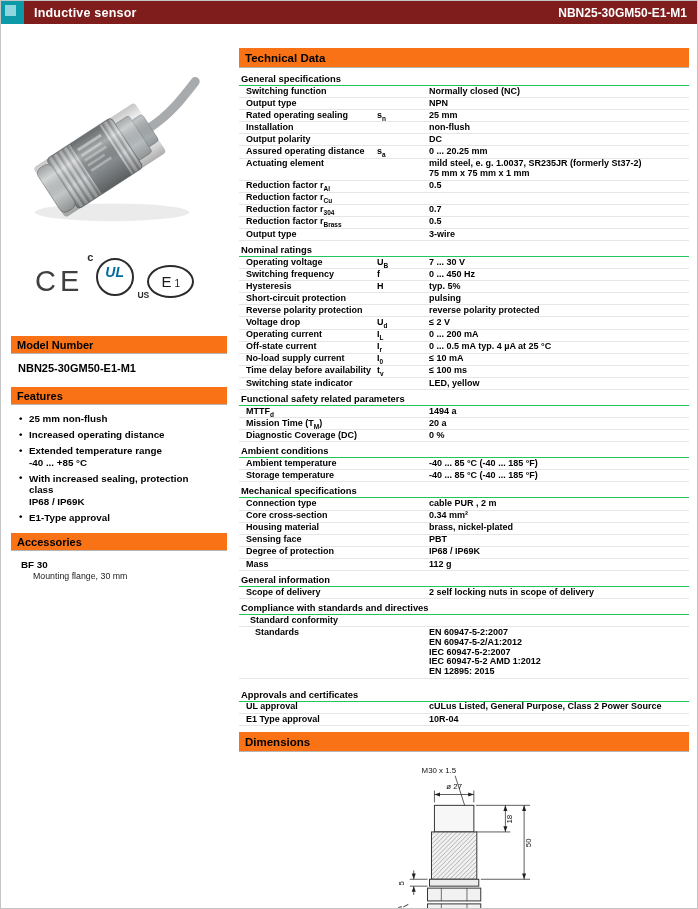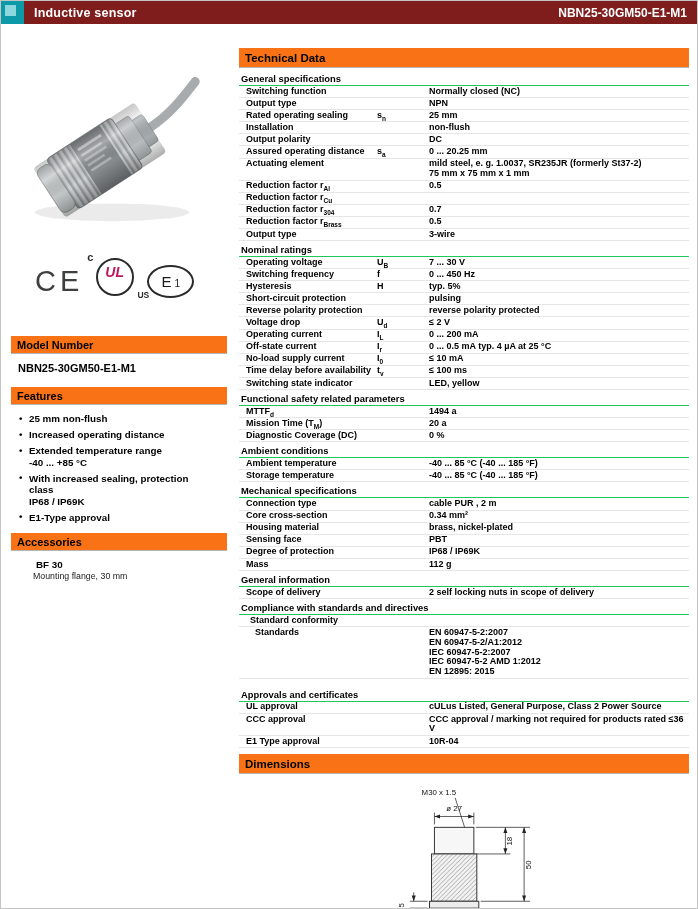--- a/index.html
+++ b/index.html
@@ -25,31 +25,31 @@
   .bar { background:#f97316; font-size:11px; font-weight:bold; padding:3px 6px 2px; border-bottom:1px solid #b5b5b5; }
   .bar.big { font-size:11.5px; padding:3.5px 6px; margin-bottom:4px; }
   .dims-bar { margin-top:6px; }
 
   
   .photo { margin:0 0 0 2px; }
   .marks { display:flex; align-items:flex-end; margin:16px 0 38px 24px; gap:11px; height:48px; }
   .ce-text { font-size:29px; letter-spacing:4px; color:#3d3f40; font-weight:500; }
   .ul-mark { position:relative; width:42px; height:42px; }
   .ul-circle { position:absolute; left:2px; top:2px; width:38px; height:38px; border:2.5px solid #2b2b2b; border-radius:50%; }
-  .ul-letters { position:absolute; left:11px; top:8px; font-size:14px; font-weight:bold; font-style:italic; color:#be185d; }
+  .ul-letters { position:absolute; left:11px; top:8px; font-size:14px; font-weight:bold; font-style:italic; color:#0369a1; }
   .ul-c { position:absolute; left:-7px; top:-5px; font-size:11px; font-weight:bold; color:#2b2b2b; }
   .ul-us { position:absolute; right:-13px; bottom:-2px; font-size:8.5px; font-weight:bold; color:#2b2b2b; }
   .e1-mark { width:47px; height:33px; border:2px solid #2b2b2b; border-radius:50%; display:flex; align-items:center; justify-content:center; gap:3px; color:#1d1d1d; }
   .e1-letter { font-size:15px; }
   .e1-digit { font-size:10px; margin-top:4px; }
   .model-number { font-size:11px; font-weight:bold; margin:8px 0 13px 7px; }
   .features-list { list-style:none; margin:8px 0 10px; }
   .features-list li { position:relative; font-size:9.8px; font-weight:bold; line-height:11.5px; margin:0 0 4.5px 7px; padding-left:11px; white-space:pre-line; }
   .features-list li::before { content:"\2022"; position:absolute; left:1px; top:-0.5px; }
-  .acc-name { font-size:9.8px; font-weight:bold; margin:8px 0 1px 25px; }
+  .acc-name { font-size:9.8px; font-weight:bold; margin:8px 0 1px 10px; }
   .acc-desc { font-size:8.8px; margin-left:22px; color:#1c1c1c; }
 
   
   .td-section { margin-bottom:2px; }
   .td-section.gap-before { margin-top:9px; }
   .td-section-title { font-size:9.4px; font-weight:bold; line-height:10px; border-bottom:1px solid #22c55e; padding:1.8px 2px 1.2px; }
   .td-row { display:grid; grid-template-columns:138px 52px 1fr; font-size:9px; line-height:9.9px; border-bottom:1px solid #e6e6e6;font-weight:bold; }
   .td-row > div { padding-top:0.6px; padding-bottom:0.6px; }
   .td-label { padding-left:7px; }
   .td-row.ind1 .td-label { padding-left:11px; }
@@ -360,25 +360,20 @@
             </div>
           </section>
           <section class="td-section gap-before">
             <div class="td-section-title">Approvals and certificates</div>
             <div class="td-row">
               <div class="td-label">UL approval</div>
               <div class="td-sym"></div>
               <div class="td-value">cULus Listed, General Purpose, Class 2 Power Source</div>
             </div>
             <div class="td-row">
-              <div class="td-label">CCC approval</div>
-              <div class="td-sym"></div>
-              <div class="td-value">CCC approval / marking not required for products rated ≤36 V</div>
-            </div>
-            <div class="td-row">
               <div class="td-label">E1 Type approval</div>
               <div class="td-sym"></div>
               <div class="td-value">10R-04</div>
             </div>
           </section>
         </div>
 
       <div class="bar big dims-bar">Dimensions</div>
       <div class="dim-figure">
         <svg width="210" height="205" viewBox="0 0 210 208">

